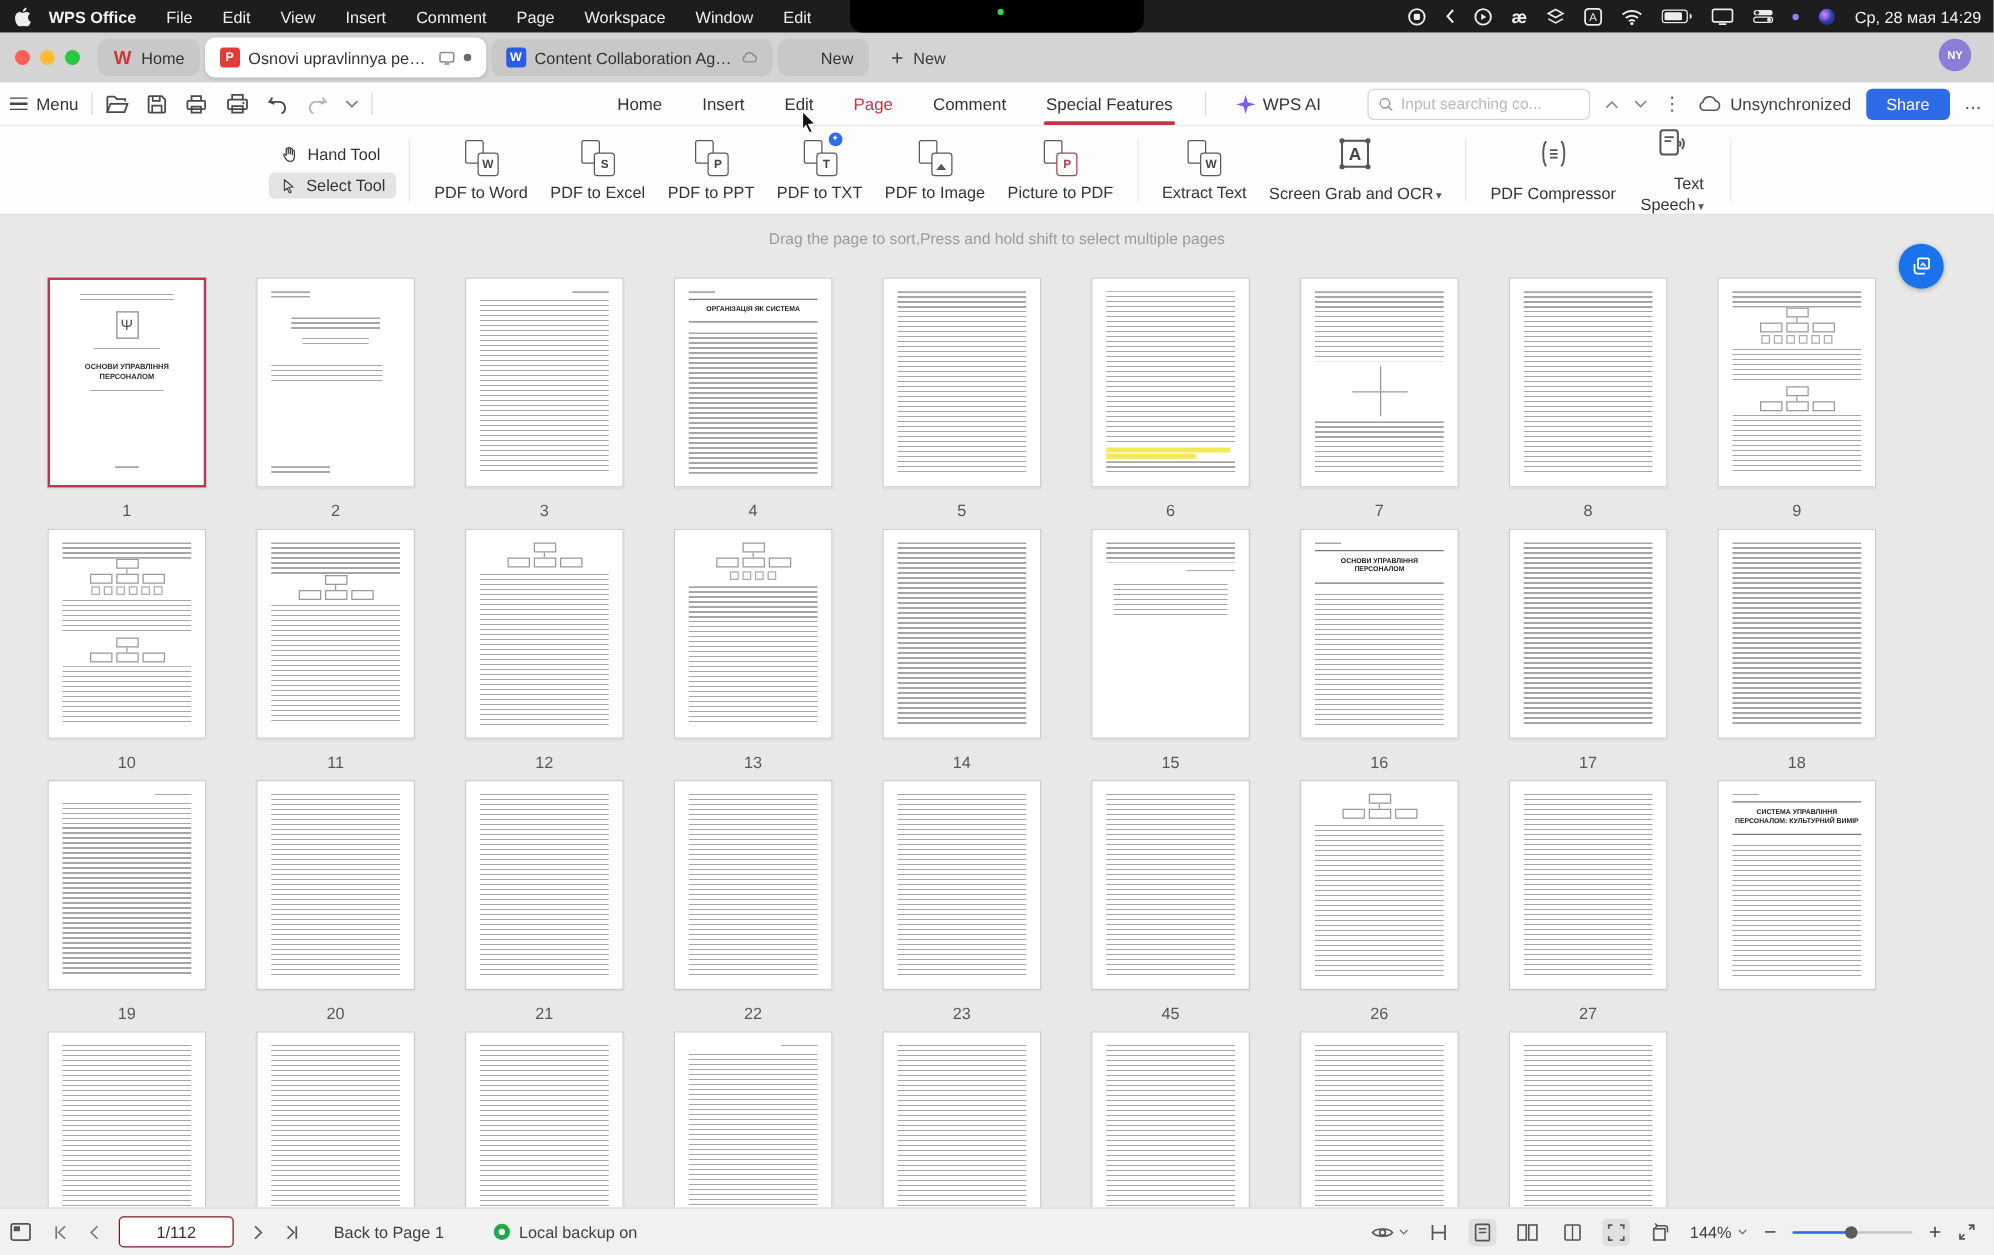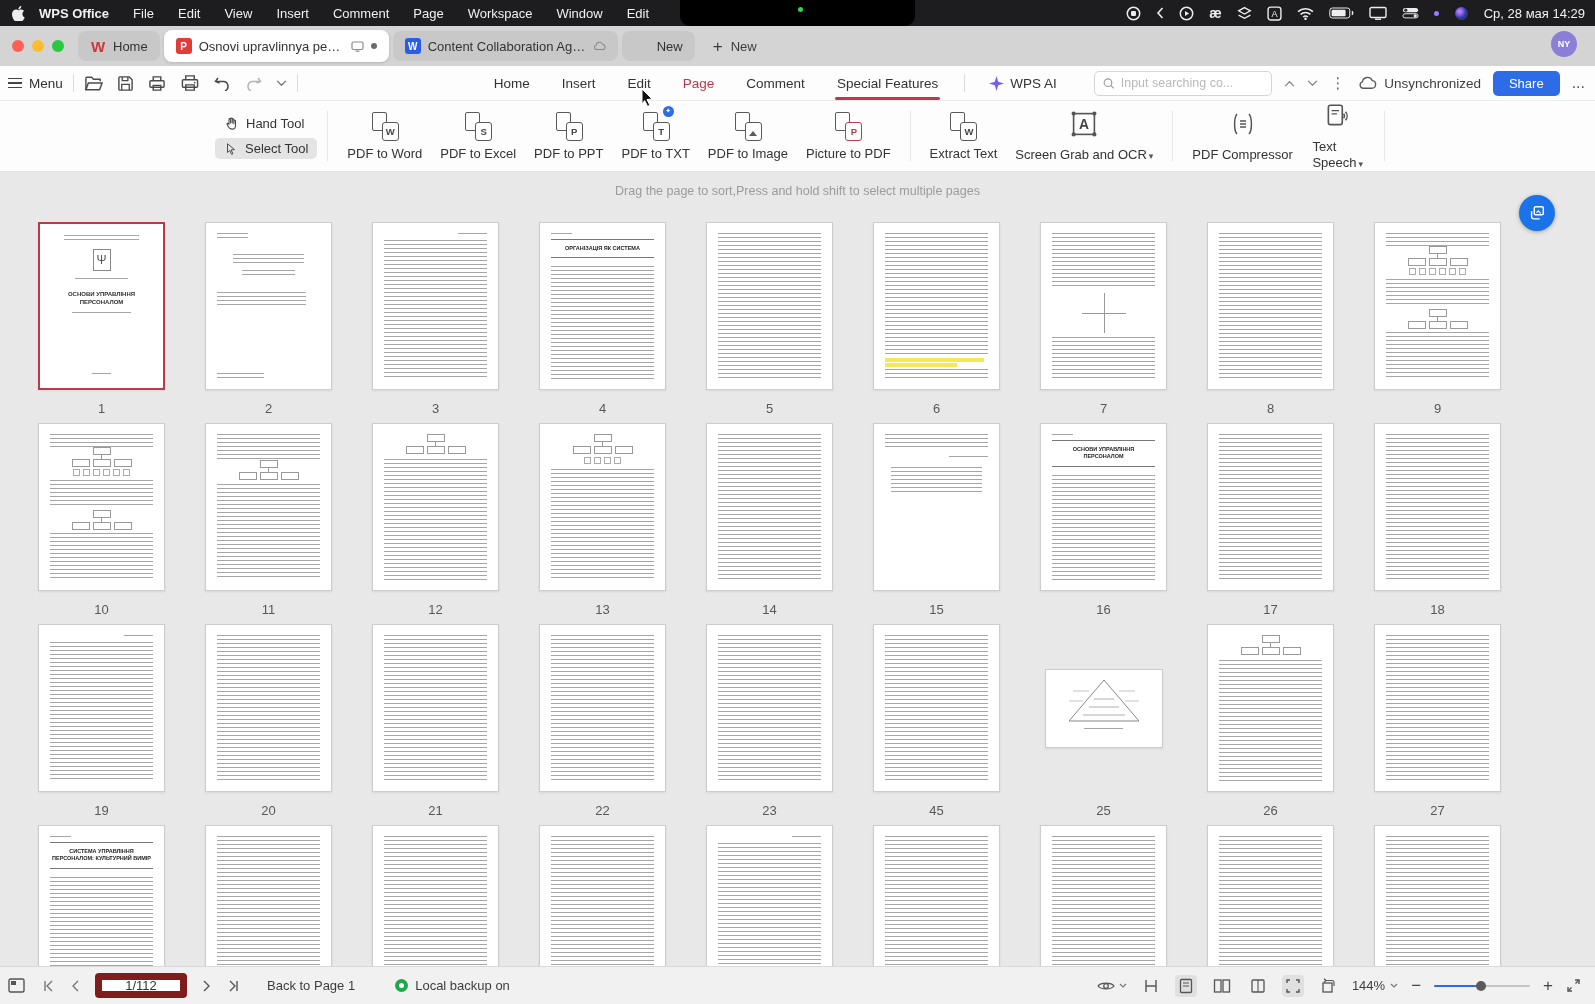--- a/index.html
+++ b/index.html
@@ -66,21 +66,21 @@
   .cursor-arrow{position:absolute;left:640px;top:88px;z-index:60;pointer-events:none}
 
   
   .ribbon{position:absolute;top:101px;left:0;right:0;height:71px;background:#fdfdfd;border-bottom:1px solid #e3e3e3;display:flex;align-items:center}
   .rsep{width:1px;height:50px;background:#e7e7e7;margin:0 10px}
   .toolcol{display:flex;flex-direction:column;gap:4px;margin-left:215px}
   .tool-sm{display:flex;align-items:center;gap:7px;font-size:13px;color:#333;padding:3px 9px;border-radius:5px;cursor:pointer;white-space:nowrap}
   .tool-sm.sel{background:#e4e4e4}
   .rtools{display:flex;align-items:flex-start}
   .rtool{display:flex;flex-direction:column;align-items:center;gap:4px;padding:0 9px;cursor:pointer;min-width:72px}
-  .rtool .rlabel{font-size:13px;color:#333;white-space:nowrap;text-align:left;line-height:1.25}
+  .rtool .rlabel{font-size:13px;color:#333;white-space:nowrap;text-align:right;line-height:1.25}
   .dicon{position:relative;width:32px;height:32px}
   .dback{position:absolute;left:3px;top:2px;width:15px;height:19px;border:1.4px solid #5a5a5a;border-radius:2px;background:#fdfdfd}
   .dfront{position:absolute;right:2px;bottom:1px;width:17px;height:19px;border:1.4px solid #5a5a5a;border-radius:3px;background:#fff;font-size:9.5px;font-weight:bold;color:#454545;display:flex;align-items:center;justify-content:center}
   .dfront.red{color:#b3404a;border-color:#b3404a}
   .dfront.pic::before{content:"";width:0;height:0;border-left:4px solid transparent;border-right:4px solid transparent;border-bottom:5px solid #5a5a5a;margin-top:4px}
   .dbadge{position:absolute;right:-2px;top:-4px;width:11px;height:11px;border-radius:50%;background:#2e6be6;color:#fff;font-size:7px;display:flex;align-items:center;justify-content:center}
   .rdd{font-size:9px;color:#555;margin-left:2px}
 
   
   .content{position:absolute;top:172px;left:0;right:0;bottom:38px;background:#e9e8e8;overflow:hidden}
@@ -105,21 +105,21 @@
   .axis::after{content:"";position:absolute;top:0;bottom:0;left:50%;width:1px;background:#999}
   .tp-logo{width:18px;height:22px;border:1px solid #888;color:#555;font-size:12px;display:flex;align-items:center;justify-content:center;margin:7px auto 0;flex:none}
   .tp-title{font-size:6px;font-weight:bold;color:#2f2f2f;text-align:center;margin-top:9px;line-height:1.3;flex:none}
   .ch-rule{height:1px;background:#787878;margin:3px 0;flex:none}
   .ch-title{font-size:5.5px;font-weight:bold;text-align:center;color:#222;margin:2px 0;line-height:1.35;flex:none}
 
   
   .statusbar{position:absolute;left:0;right:0;bottom:0;height:38px;background:#f1f1f1;border-top:1px solid #d9d9d9;display:flex;align-items:center;font-size:13px;color:#3e3e3e}
   .sb-left{display:flex;align-items:center;gap:16px;margin-left:8px}
   .sb-ico{display:flex;align-items:center;cursor:pointer}
-  .pagebox{width:92px;height:25px;background:#fff;border:7px solid #7f1d1d;border-radius:4px;text-align:center;font-size:13px;color:#333;outline:none}
+  .pagebox{width:92px;height:25px;background:#fff;border:1px solid #7f1d1d;border-radius:4px;text-align:center;font-size:13px;color:#333;outline:none}
   .backup{display:flex;align-items:center;gap:7px}
   .gdot{width:13px;height:13px;border-radius:50%;background:#21a84a;display:flex;align-items:center;justify-content:center}
   .gdot i{width:5px;height:5px;border-radius:50%;background:#fff}
   .sb-right{position:absolute;right:14px;display:flex;align-items:center;gap:13px}
   .lay{padding:3px;border-radius:4px;display:flex}
   .lay.sel{background:#e0e0e0}
   .zoomval{display:flex;align-items:center;gap:5px;cursor:pointer}
   .slider{position:relative;width:96px;height:12px;cursor:pointer}
   .slider .trk{position:absolute;top:5px;left:0;right:0;height:2.5px;background:#c4c4c4;border-radius:2px}
   .slider .fill{position:absolute;top:5px;left:0;width:49%;height:2.5px;background:#2e6be6;border-radius:2px}
@@ -805,33 +805,20 @@
         <div class="cell">
     <div class="thumbwrap">
             <div class="thumb  ">
               <div class="tl" style="width:100%;height:0px;flex:1"></div>
             </div>
           </div>
     <div class="pnum">45</div>
         </div>
         <div class="cell">
     <div class="thumbwrap">
-            <div class="thumb  landscape">
-              <svg width="78" height="48" viewBox="0 0 78 48" style="margin:0 auto">
-                <path d="M39 3L74 44H4z" fill="none" stroke="#888" stroke-width="1"></path>
-                <path d="M29 22h20M24 30h30M18 38h42" stroke="#9a9a9a" stroke-width="0.8"></path>
-                <path d="M8 14h16M54 14h16M4 24h14M60 24h14" stroke="#b5b5b5" stroke-width="0.8"></path>
-              </svg>
-              <div class="tl" style="width:40%;height:3px;margin:3px auto 0"></div>
-            </div>
-          </div>
-    <div class="pnum">25</div>
-        </div>
-        <div class="cell">
-    <div class="thumbwrap">
             <div class="thumb  ">
               <div class="org">
                 <div class="ob"></div>
                 <div class="ovl"></div>
                 <div class="orow">
                   <div class="ob"></div>
                   <div class="ob"></div>
                   <div class="ob"></div>
                 </div>
               </div>

